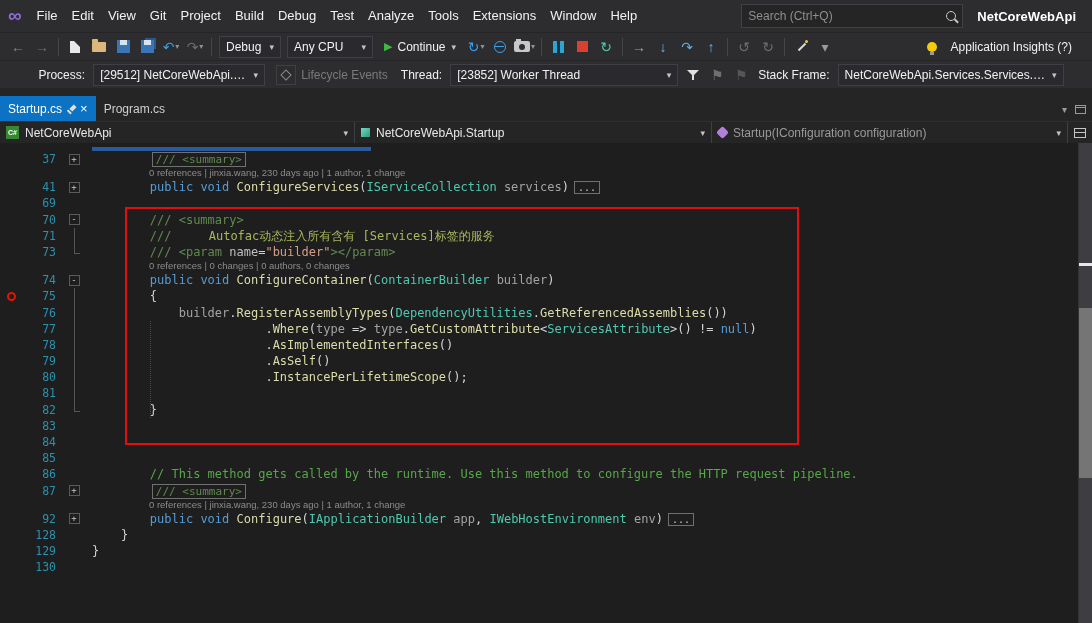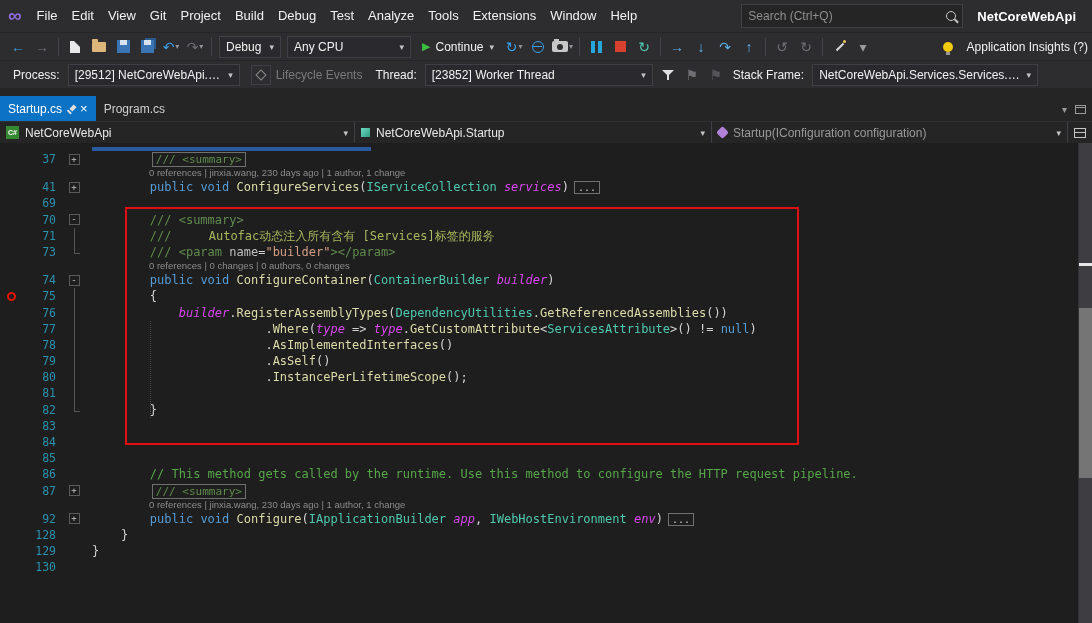--- a/index.html
+++ b/index.html
@@ -26,21 +26,21 @@
   #toolbar-items { display:flex; align-items:center; height:100%; }
   .ticon { height:24px; min-width:24px; display:flex; align-items:center; justify-content:center; font-size:14px; padding:0 2px; }
   .tsep { width:1px; height:18px; background:#46464A; margin:0 4px; }
   .mini-arrow { font-size:8px; color:#909095; margin-left:1px; }
   .dd { height:22px; border:1px solid #3F3F46; background:#2A2A2E; color:#F1F1F1; font-size:12px;
         display:flex; align-items:center; padding:0 6px; margin:0 3px; white-space:nowrap; overflow:hidden; }
   .dd-text { flex:1; overflow:hidden; text-overflow:ellipsis; white-space:nowrap; }
   .dd-arrow { font-size:9px; color:#C5C5C5; margin-left:6px; }
   .continue-btn { display:flex; align-items:center; height:24px; padding:0 6px; margin:0 2px; color:#F1F1F1; font-size:12px; }
   .play-glyph { color:#3EBE41; font-size:11px; margin-right:5px; }
-  .appinsights { margin-left:auto; display:flex; align-items:center; gap:14px; padding-right:4px; color:#F1F1F1; font-size:12px; }
+  .appinsights { margin-left:auto; display:flex; align-items:center; gap:14px; padding-right:20px; color:#F1F1F1; font-size:12px; }
   
   .i-newfile { width:10px; height:12px; background:#E8E8E8; position:relative; }
   .i-newfile::before { content:""; position:absolute; right:0; top:0; border:3px solid #2D2D30; border-left-color:transparent; border-bottom-color:transparent; }
   .i-folder { width:14px; height:10px; background:#DCB67A; border-radius:1px; position:relative; }
   .i-folder::before { content:""; position:absolute; left:0; top:-3px; width:6px; height:3px; background:#DCB67A; border-radius:1px 1px 0 0; }
   .i-save { width:13px; height:13px; background:#3A76B5; position:relative; }
   .i-save::before { content:""; position:absolute; left:3px; top:0; width:7px; height:5px; background:#D8E4F0; }
   .i-saveall { width:13px; height:13px; background:#3A76B5; position:relative; box-shadow:3px -3px 0 -1px #2A5A8C; }
   .i-saveall::before { content:""; position:absolute; left:3px; top:0; width:7px; height:5px; background:#D8E4F0; }
   .i-globe { width:12px; height:12px; border:1.5px solid #3AA0E8; border-radius:50%; position:relative; }
@@ -53,21 +53,21 @@
   .i-wand { width:13px; height:13px; position:relative; }
   .i-wand::before { content:""; position:absolute; left:2px; top:6px; width:10px; height:2px; background:#D8D8D8; transform:rotate(-45deg); }
   .i-wand::after { content:""; position:absolute; right:0; top:0; width:3px; height:3px; background:#E8C75A; border-radius:50%; }
   .i-bulb { width:10px; height:10px; background:#F2CC0C; border-radius:50%; position:relative; }
   .i-bulb::after { content:""; position:absolute; left:3px; top:10px; width:4px; height:3px; background:#9A9A9A; }
   .i-funnel { position:relative; width:12px; height:12px; }
   .i-funnel::before { content:""; position:absolute; left:0; top:1px; border-left:6px solid transparent; border-right:6px solid transparent; border-top:6px solid #E0E0E0; }
   .i-funnel::after { content:""; position:absolute; left:5px; top:6px; width:2px; height:5px; background:#E0E0E0; }
   .i-tag { width:8px; height:8px; border:1px solid #8A8A8A; transform:rotate(45deg); }
   
-  .debugbar { height:28px; background:#2D2D30; border-top:1px solid #252528; display:flex; align-items:center; padding-left:8px; }
+  .debugbar { height:28px; background:#2D2D30; border-top:1px solid #252528; display:flex; align-items:center; padding-left:8px;justify-content:center; }
   .dlabel { color:#F1F1F1; font-size:12px; margin:0 5px; white-space:nowrap; }
   .lifecycle { display:flex; align-items:center; gap:5px; margin:0 8px; }
   .lifecycle .iconbox { width:20px; height:20px; border:1px solid #3F3F46; display:flex; align-items:center; justify-content:center; }
   .lifecycle-text { color:#7A7A7A; font-size:12px; }
   
   .tabstrip { height:33px; background:#252526; display:flex; align-items:flex-end; position:relative; }
   .tabs { display:flex; align-items:flex-end; height:100%; }
   .tab { height:25px; display:flex; align-items:center; gap:4px; padding:0 8px; font-size:12px; color:#CFCFCF; cursor:default; }
   .tab.active { background:var(--active-tab-blue,#0B72C4); color:#FFFFFF; }
   .tab-close { font-size:13px; line-height:10px; }
@@ -104,21 +104,21 @@
   .foldbox { width:11px; height:11px; border:1px solid #5A5A5A; background:#1E1E1E; color:#C8C8C8;
              font:9px/9px "DejaVu Sans Mono",monospace; text-align:center; z-index:1; }
   .foldline { width:1px; height:100%; background:#555555; }
   .foldend { position:relative; width:1px; height:62%; background:#555555; align-self:flex-start; }
   .foldend::after { content:""; position:absolute; bottom:0; left:0; width:6px; height:1px; background:#555555; }
   .content { margin:0; flex:1; padding-left:6px; white-space:pre; overflow:hidden; color:#D4D4D4;
              font-family:"DejaVu Sans Mono",monospace; font-size:12px; line-height:16.2px; }
   .content.lens { font-family:"Liberation Sans",sans-serif; font-size:9.5px; line-height:12px; color:#8C8C8C; padding-left:63px; }
   .selbar { display:inline-block; width:279px; height:8px; background:var(--selection-blue,#2A5A9E); }
   .tk-k { color:#569CD6; } .tk-t { color:#4EC9B0; } .tk-m { color:#DCDCAA; }
-  .tk-p { color:#d946ef;font-style:italic; } .tk-d { color:#D4D4D4; } .tk-cm { color:#57A64A; }
+  .tk-p { color:#a3a3a3; } .tk-d { color:#D4D4D4; } .tk-cm { color:#57A64A; }
   .tk-doc { color:#608B4E; } .tk-docem { color:#A9B85C;margin-left:30px; } .tk-attr { color:#BFBFBF; } .tk-str { color:#D69D85; }
   .tk-collapsed { color:#608B4E; border:1px solid #707070; padding:0 3px; margin-left:2px; font-size:11px; }
   .tk-ellipsis { color:#C8C8C8; border:1px solid #707070; padding:0 3px; margin-left:5px; font-size:10px; }
   .indent-guide { position:absolute; border-left:1px dotted #4A4A4A; }
   .annotation { position:absolute; left:125px; top:64px; width:674px; height:238px;
                 border:2px solid var(--annotation-red,#E01010); pointer-events:none; z-index:5; }
   .vscroll { position:absolute; right:0; top:0; width:14px; height:100%; background:#3E3E42; border-left:1px solid #333336; }
   .vscroll .caret-mark { position:absolute; left:0; top:120px; width:100%; height:3px; background:#E8E8E8; }
   .vscroll .thumb { position:absolute; left:0; top:165px; width:100%; height:170px; background:#757575; }
 </style>
@@ -178,21 +178,21 @@
         </span>
         <span class="ticon">
           <span style="color: rgb(110, 110, 115);">↷</span>
           <span class="mini-arrow">▾</span>
         </span>
         <span class="tsep"></span>
         <div class="dd" style="width: 62px;">
           <span class="dd-text">Debug</span>
           <span class="dd-arrow">▾</span>
         </div>
-        <div class="dd" style="width: 124px;">
+        <div class="dd" style="width: 86px;">
           <span class="dd-text">Any CPU</span>
           <span class="dd-arrow">▾</span>
         </div>
         <div class="continue-btn">
           <span class="play-glyph">▶</span>
           <span>Continue</span>
           <span class="dd-arrow">▾</span>
         </div>
         <span class="ticon">
           <span style="color: rgb(58, 160, 232);">↻</span>

